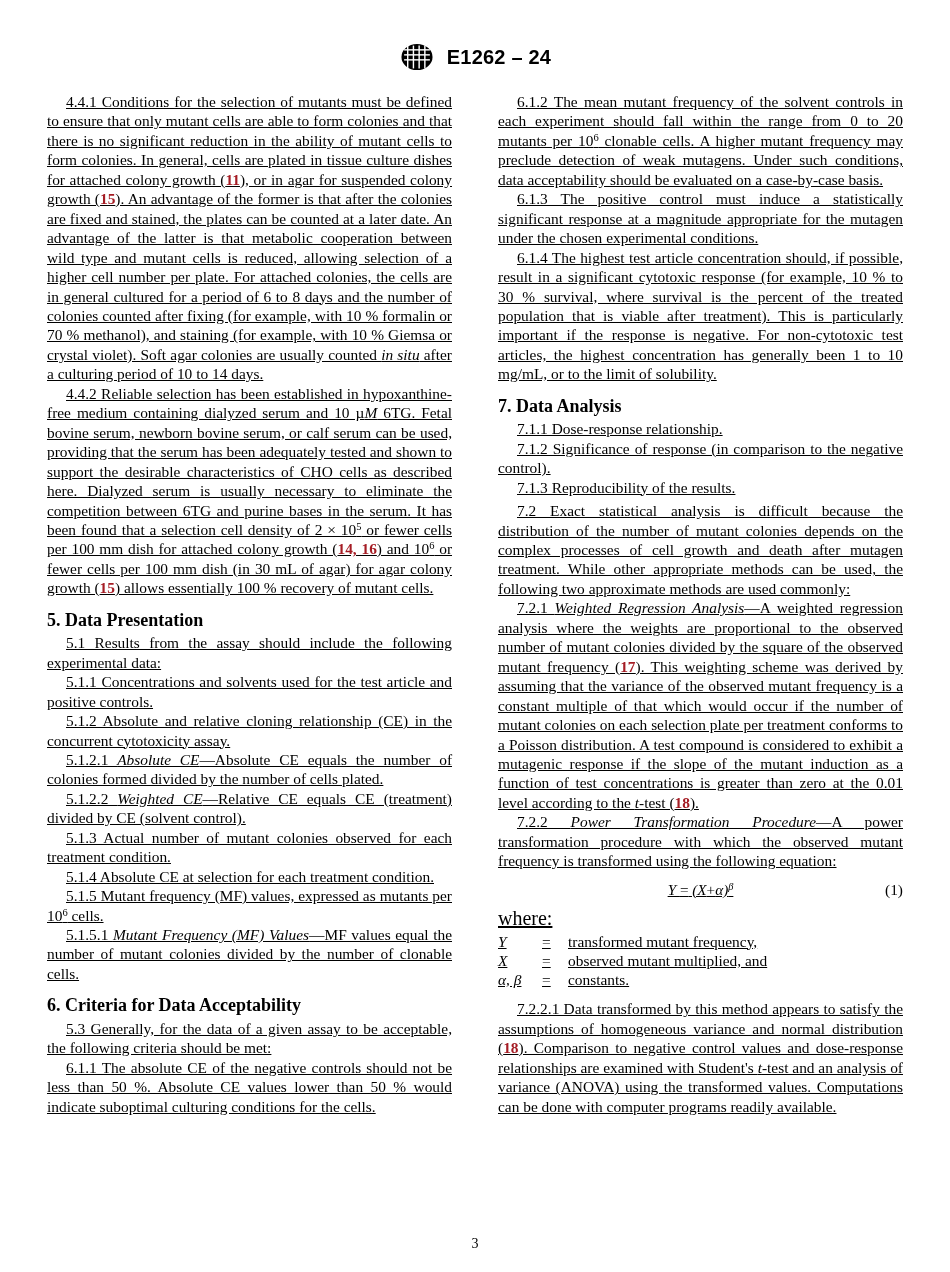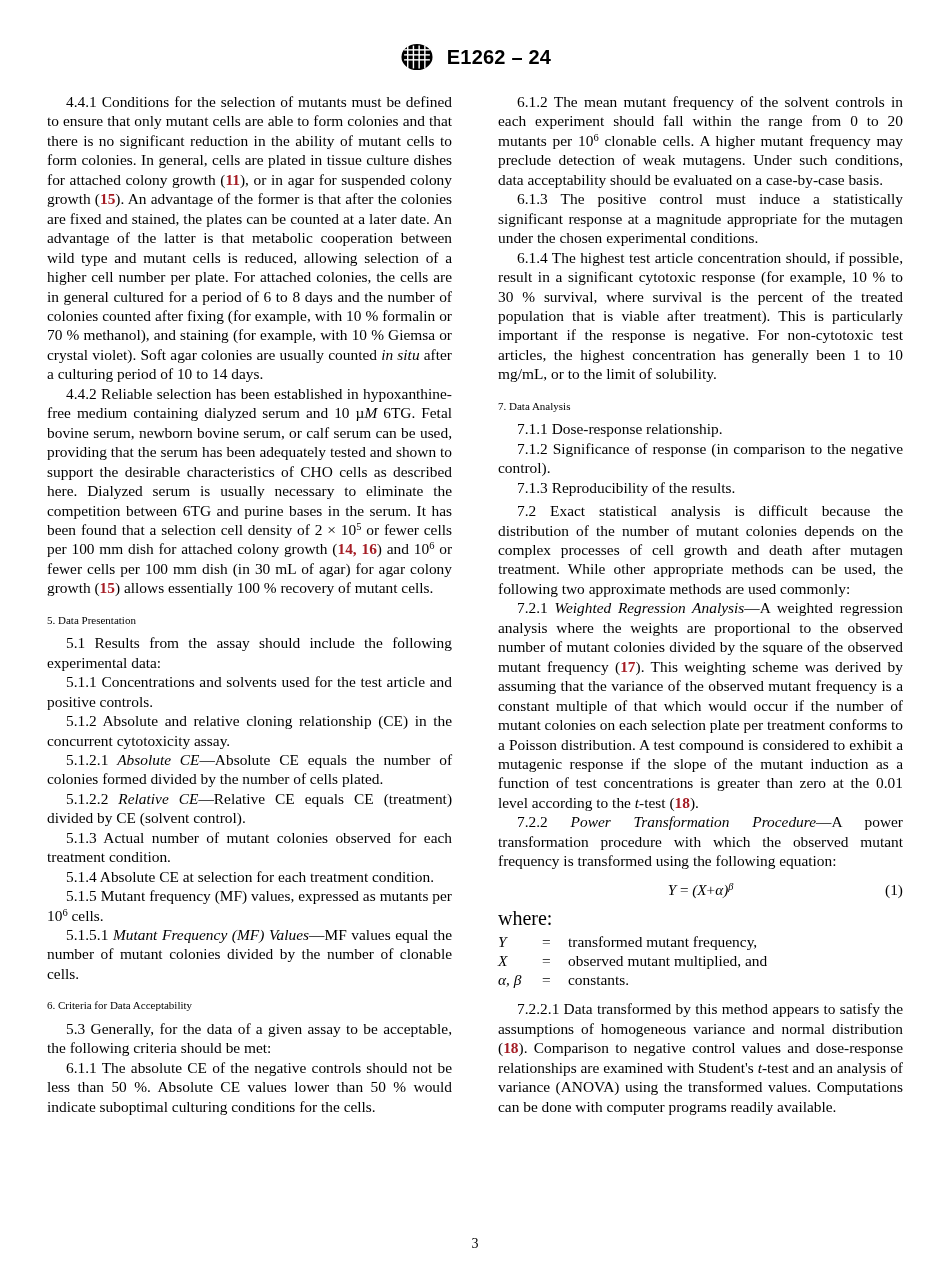--- a/index.html
+++ b/index.html
@@ -52,33 +52,34 @@
     left: 47px;
     width: 856px;
     display: flex;
     gap: 46px;
   }
   .col {
     width: 405px;
   }
   p, .eq-wrap, .deflist, .where {
     margin: 0;
+    text-decoration: underline;
   }
   p.para {
     text-align: justify;
     text-justify: inter-word;
     font-size: 15.4px;
     line-height: 19.45px;
     text-indent: 19px;
     hyphens: none;
   }
   h3.sect {
-    font-size: 11px;
-    line-height: 19.45px;
-    font-weight: normal;
+    font-size: 18px;
+    line-height: 19.45px;
+    font-weight: bold;
     margin: 0;
     text-indent: 0;
     padding-top: 13px;
     padding-bottom: 3px;
   }
   .ref {
     color: #a51c24;
     font-weight: bold;
   }
   .it { font-style: italic; }
@@ -172,21 +173,21 @@
       <p class="para">4.4.1 Conditions for the selection of mutants must be defined to ensure that only mutant cells are able to form colonies and that there is no significant reduction in the ability of mutant cells to form colonies. In general, cells are plated in tissue culture dishes for attached colony growth (<span class="ref">11</span>), or in agar for suspended colony growth (<span class="ref">15</span>). An advantage of the former is that after the colonies are fixed and stained, the plates can be counted at a later date. An advantage of the latter is that metabolic cooperation between wild type and mutant cells is reduced, allowing selection of a higher cell number per plate. For attached colonies, the cells are in general cultured for a period of 6 to 8 days and the number of colonies counted after fixing (for example, with 10 % formalin or 70 % methanol), and staining (for example, with 10 % Giemsa or crystal violet). Soft agar colonies are usually counted <span class="it">in situ</span> after a culturing period of 10 to 14 days.</p>
 
       <p class="para">4.4.2 Reliable selection has been established in hypoxanthine-free medium containing dialyzed serum and 10 µ<span class="it">M</span> 6TG. Fetal bovine serum, newborn bovine serum, or calf serum can be used, providing that the serum has been adequately tested and shown to support the desirable characteristics of CHO cells as described here. Dialyzed serum is usually necessary to eliminate the competition between 6TG and purine bases in the serum. It has been found that a selection cell density of 2 × 10<sup>5</sup> or fewer cells per 100 mm dish for attached colony growth (<span class="ref">14, 16</span>) and 10<sup>6</sup> or fewer cells per 100 mm dish (in 30 mL of agar) for agar colony growth (<span class="ref">15</span>) allows essentially 100 % recovery of mutant cells.</p>
 
       <h3 class="sect">5.  Data Presentation</h3>
 
       <p class="para">5.1 Results from the assay should include the following experimental data:</p>
       <p class="para">5.1.1 Concentrations and solvents used for the test article and positive controls.</p>
       <p class="para">5.1.2 Absolute and relative cloning relationship (CE) in the concurrent cytotoxicity assay.</p>
       <p class="para">5.1.2.1 <span class="it">Absolute CE</span>—Absolute CE equals the number of colonies formed divided by the number of cells plated.</p>
-      <p class="para">5.1.2.2 <span class="it">Relative CE</span>—Relative CE equals CE (treatment) divided by CE (solvent control).</p>
+      <p class="para">5.1.2.2 <span class="it">Weighted CE</span>—Relative CE equals CE (treatment) divided by CE (solvent control).</p>
       <p class="para">5.1.3 Actual number of mutant colonies observed for each treatment condition.</p>
       <p class="para">5.1.4 Absolute CE at selection for each treatment condition.</p>
       <p class="para">5.1.5 Mutant frequency (MF) values, expressed as mutants per 10<sup>6</sup> cells.</p>
       <p class="para">5.1.5.1 <span class="it">Mutant Frequency (MF) Values</span>—MF values equal the number of mutant colonies divided by the number of clonable cells.</p>
 
       <h3 class="sect">6.  Criteria for Data Acceptability</h3>
 
       <p class="para">5.3 Generally, for the data of a given assay to be acceptable, the following criteria should be met:</p>
       <p class="para">6.1.1 The absolute CE of the negative controls should not be less than 50 %. Absolute CE values lower than 50 % would indicate suboptimal culturing conditions for the cells.</p>
 

